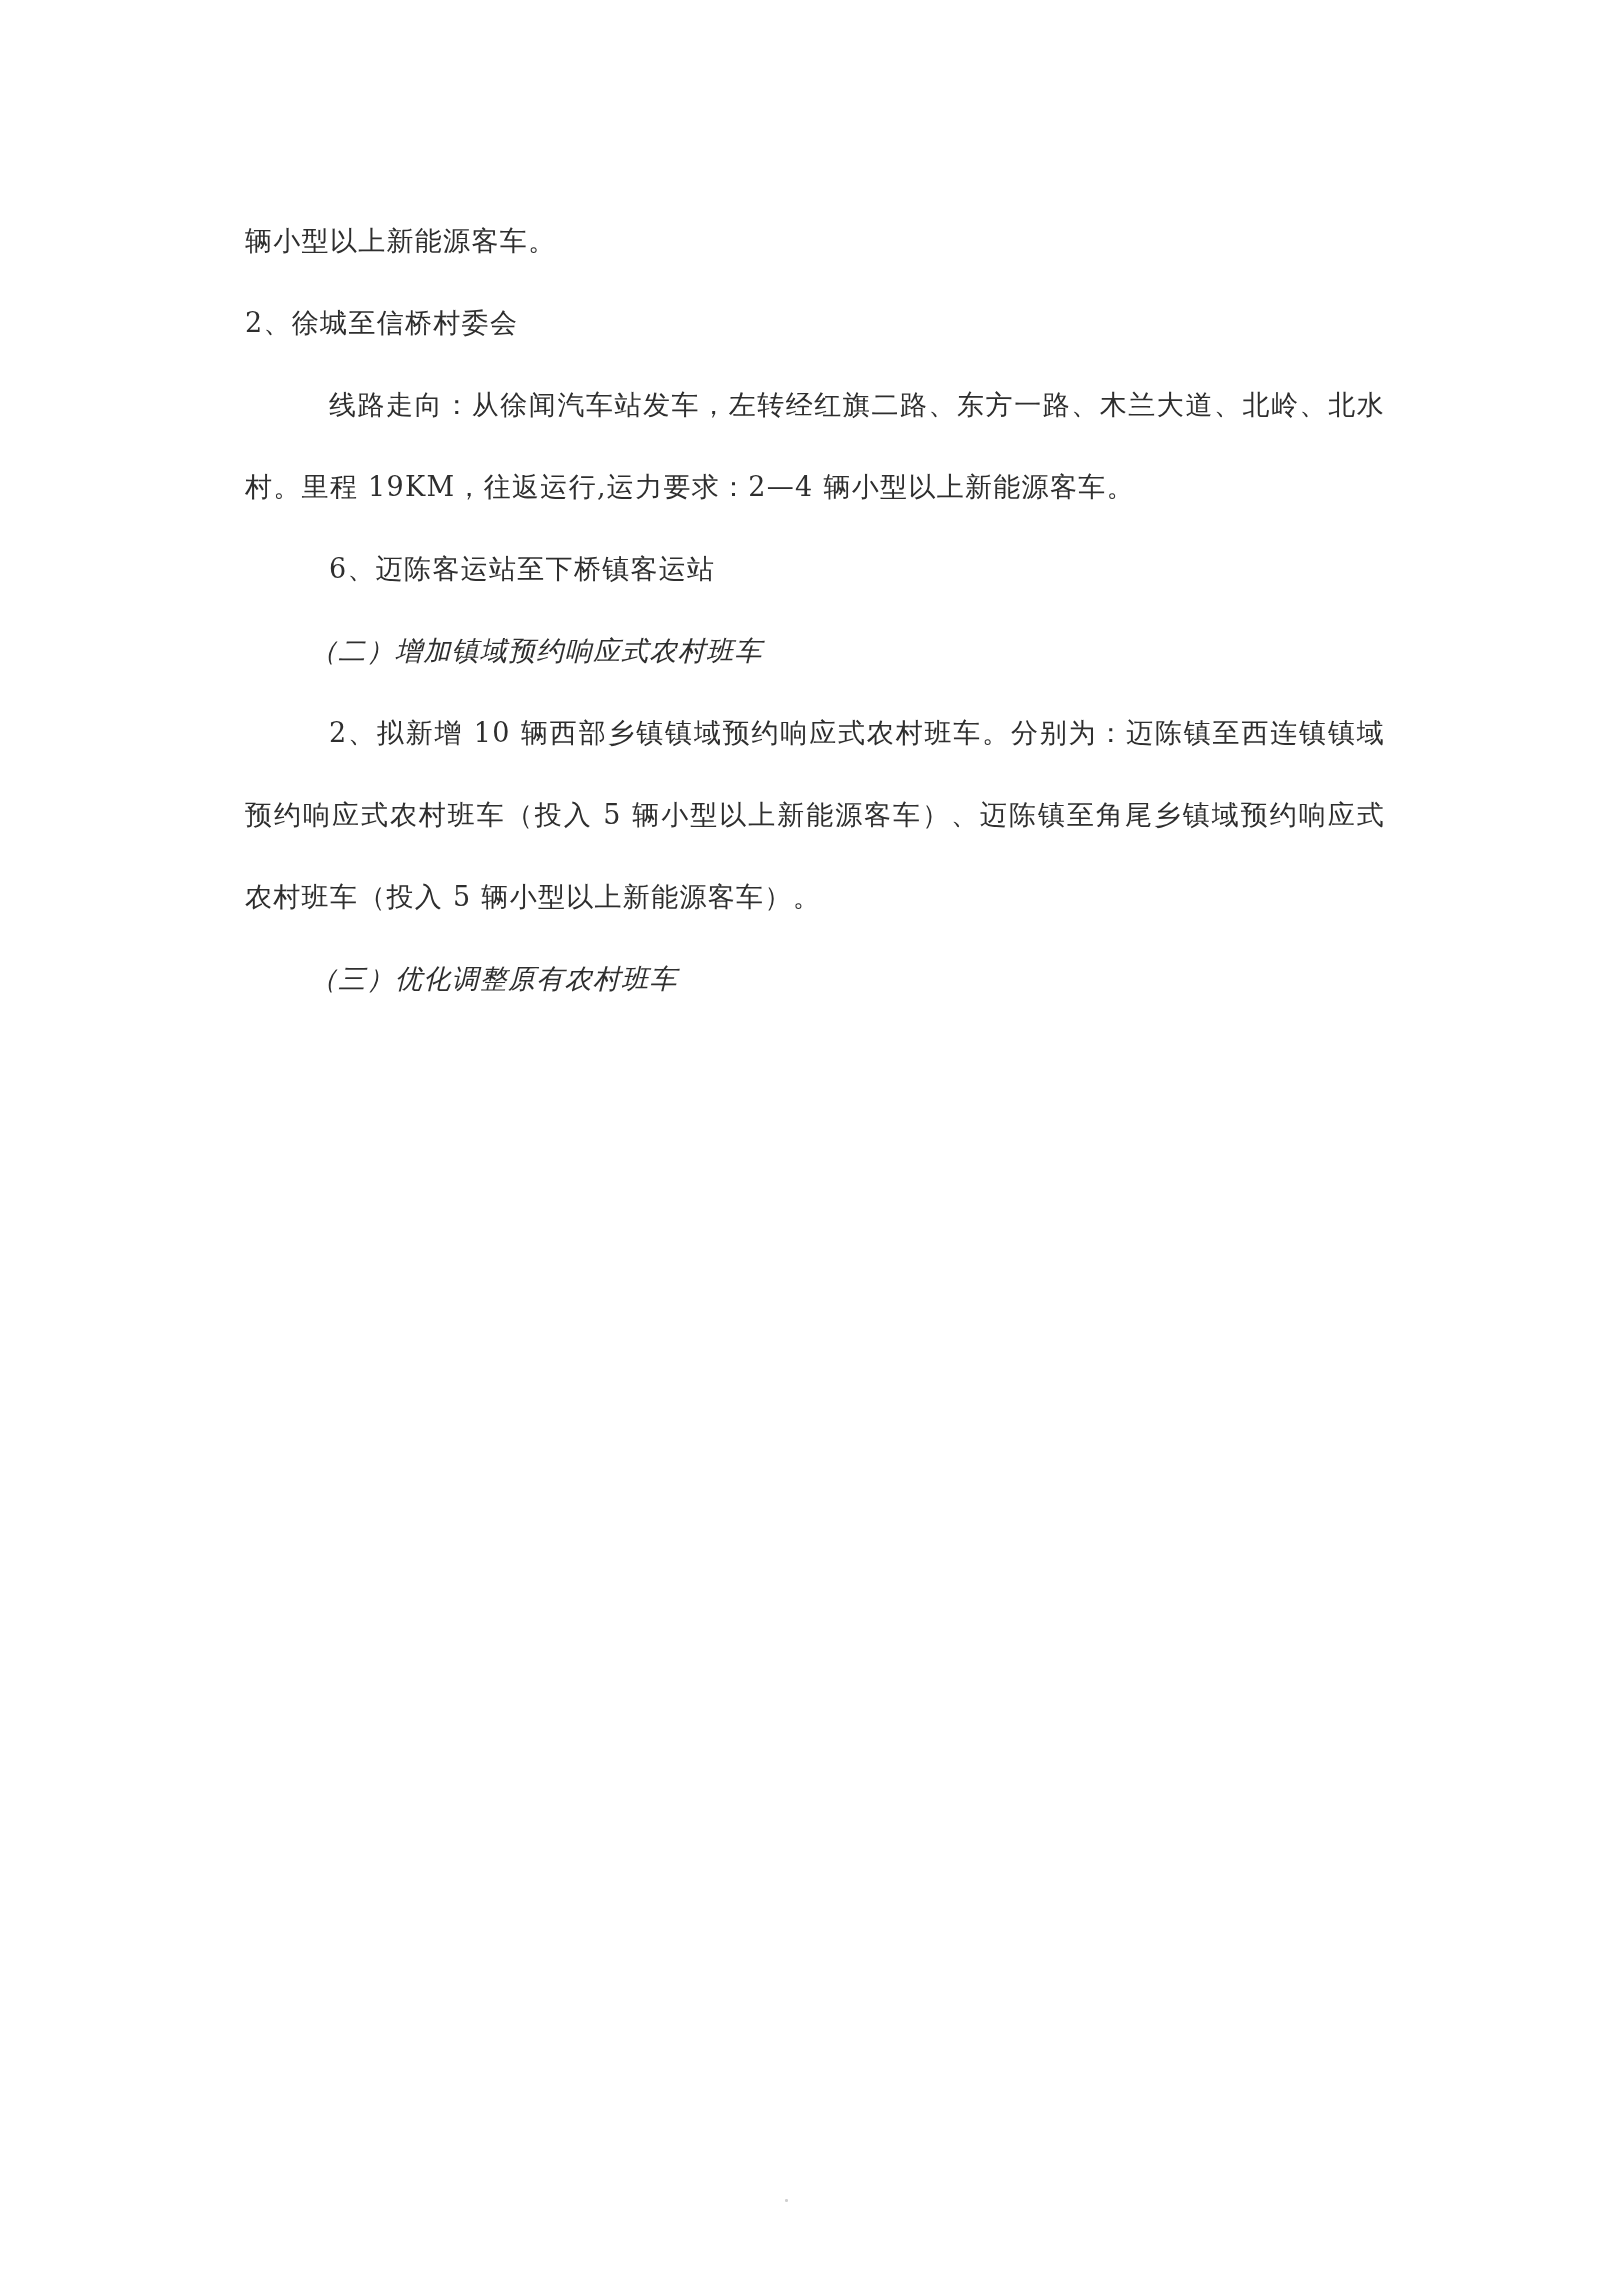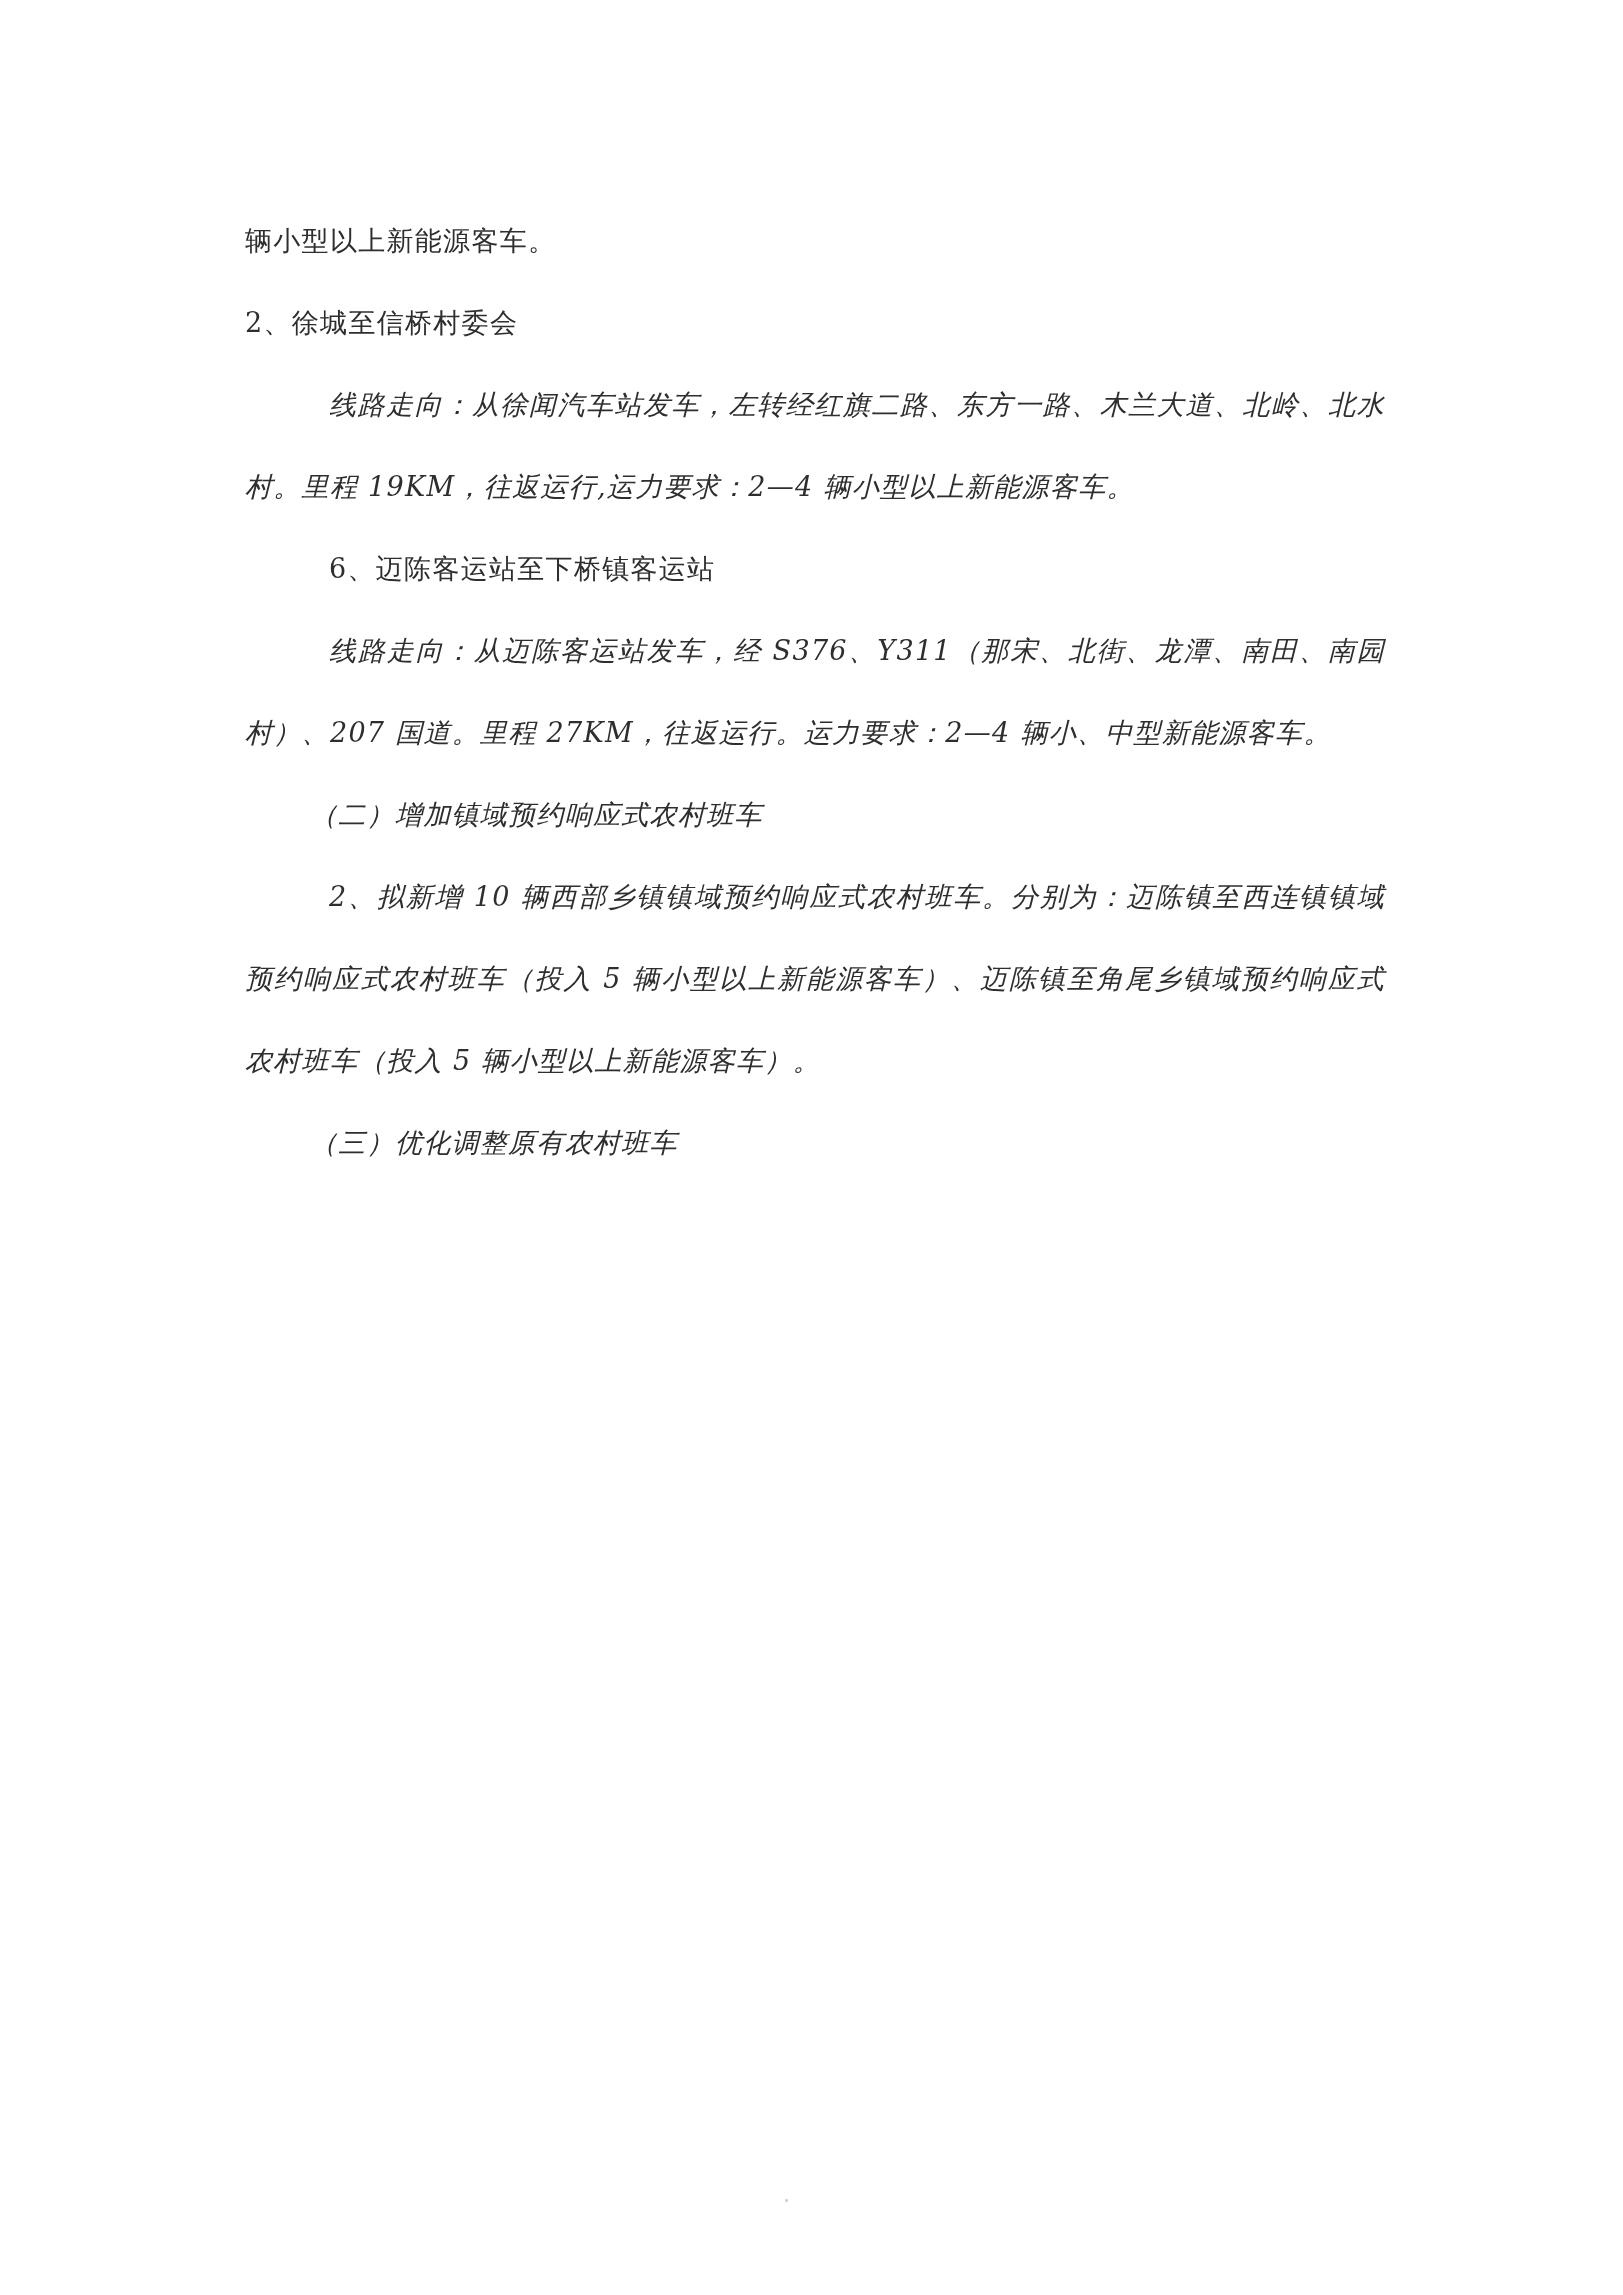--- a/index.html
+++ b/index.html
@@ -26,21 +26,20 @@
     }
     .p {
       margin: 0;
       padding: 0;
       text-align: justify;
       text-align-last: left;
       word-break: break-all;
     }
     .indent {
       text-indent: 84px;
-      font-style: italic;
     }
     .no-indent {
       text-indent: 0;
     }
     .sub-heading {
       text-indent: 84px;
     }
     .section-heading {
       text-indent: 65px;
       font-style: italic;
@@ -56,20 +55,19 @@
     }
   </style>
 </head>
 <body>
 
 <div class="page">
   <p class="p no-indent">辆小型以上新能源客车。</p>
   <p class="p no-indent">2、徐城至信桥村委会</p>
   <p class="p indent">线路走向：从徐闻汽车站发车，左转经红旗二路、东方一路、木兰大道、北岭、北水村。里程 19KM，往返运行,运力要求：2—4 辆小型以上新能源客车。</p>
   <p class="p sub-heading">6、迈陈客运站至下桥镇客运站</p>
-  <p class="p indent">线路走向：从迈陈客运站发车，经 S376、Y311（那宋、北街、龙潭、南田、南园村）、207 国道。里程 27KM，往返运行。运力要求：2—4 辆小、中型新能源客车。</p>
   <p class="p section-heading">（二）增加镇域预约响应式农村班车</p>
   <p class="p indent">2、拟新增 10 辆西部乡镇镇域预约响应式农村班车。分别为：迈陈镇至西连镇镇域预约响应式农村班车（投入 5 辆小型以上新能源客车）、迈陈镇至角尾乡镇域预约响应式农村班车（投入 5 辆小型以上新能源客车）。</p>
   <p class="p section-heading">（三）优化调整原有农村班车</p>
 </div>
 
 <div class="footer-dot"></div>
 
 
 </body></html>

